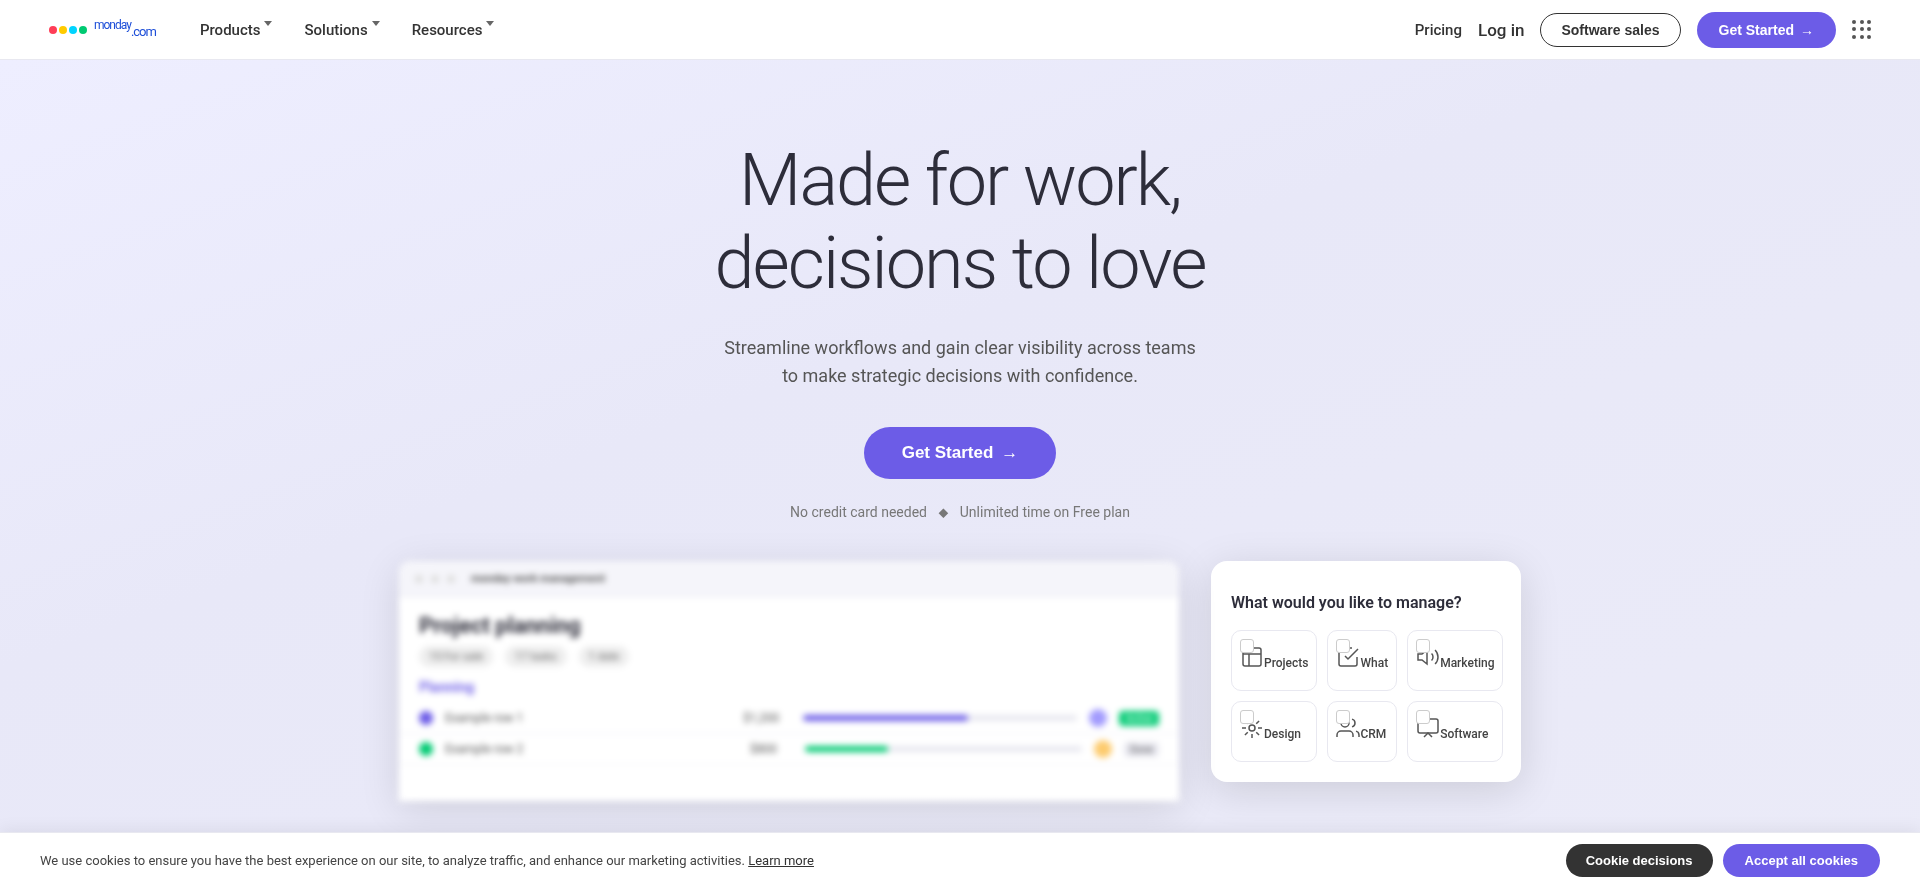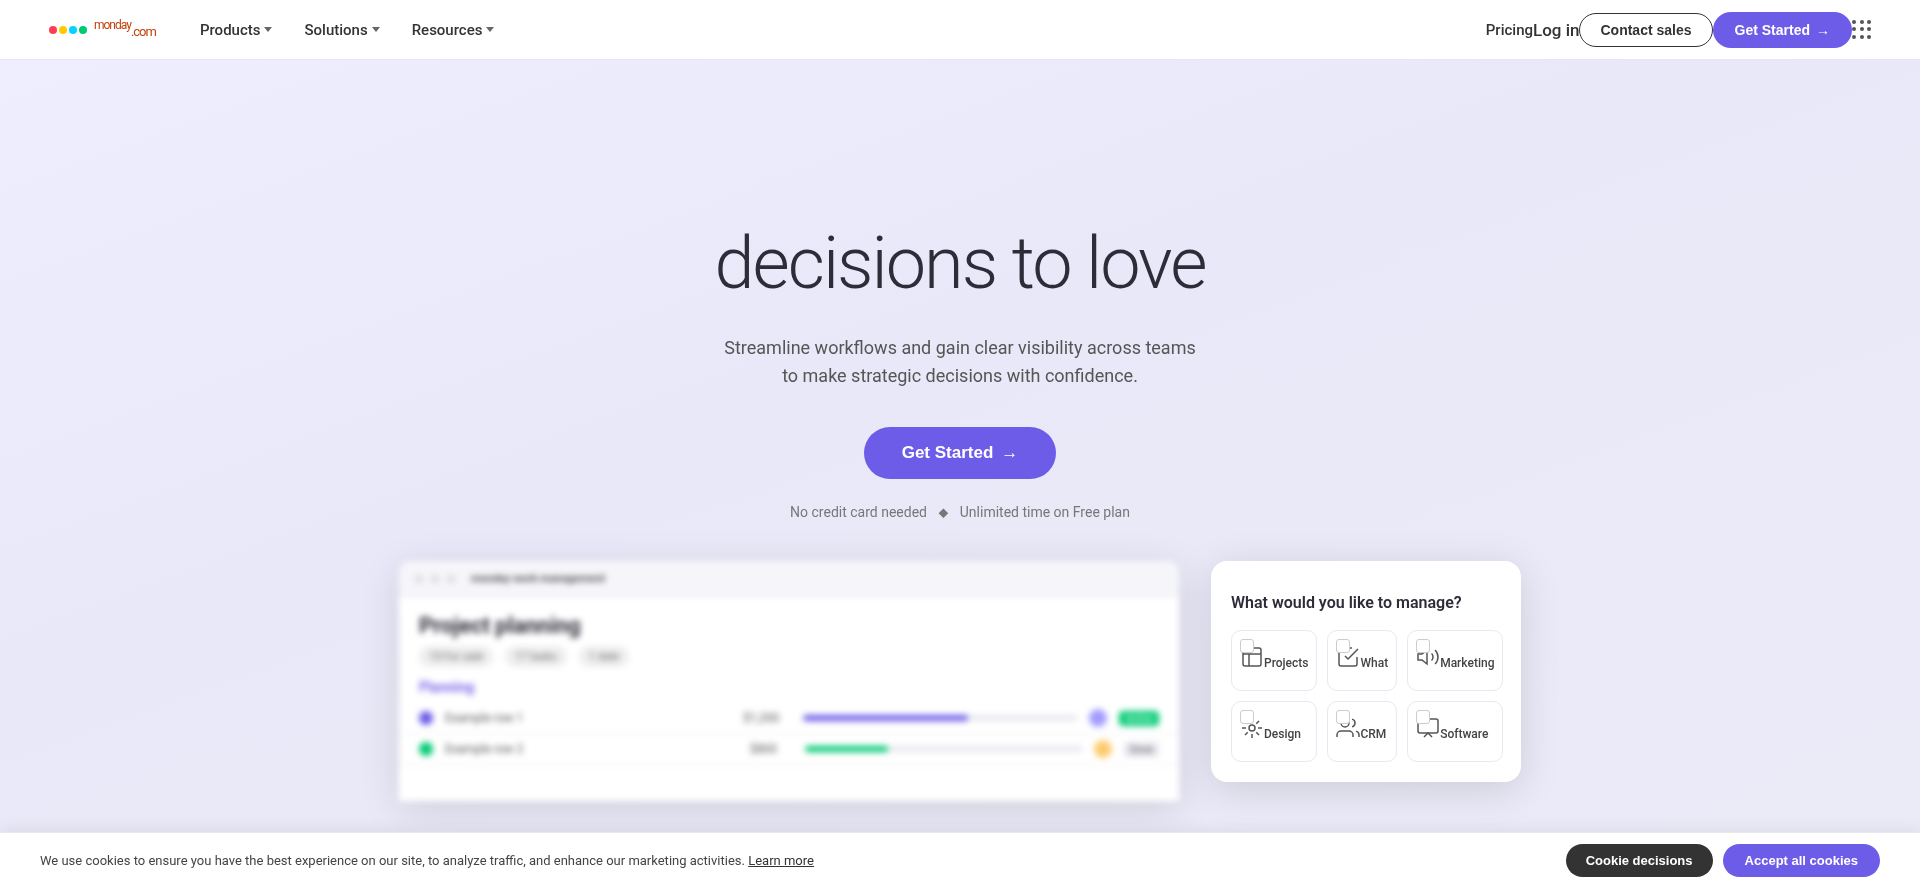--- a/index.html
+++ b/index.html
@@ -34,62 +34,63 @@
       display: flex;
       align-items: center;
       gap: 0;
     }
     .logo-monday {
       font-size: 26px;
       font-weight: 800;
       color: #1f1f3a;
       letter-spacing: -1px;
     }
-    .logo-monday span { color: #c2410c; font-size: 12px; font-weight: 400; vertical-align: super; margin-top: 19px; }
+    .logo-monday span { color: #1d4ed8; font-size: 12px; font-weight: 400; vertical-align: super; margin-top: 19px; }
     .logo-icon {
       display: flex;
       align-items: center;
       margin-right: 6px;
     }
     .logo-dot {
       width: 8px; height: 8px; border-radius: 50%; display: inline-block; margin: 0 1px;
     }
     .dot-red { background: #ff3d57; }
     .dot-yellow { background: #ffcb00; }
     .dot-blue { background: #00d4ff; }
     .dot-green { background: #00ca72; }
 
     .nav-links {
       display: flex;
       align-items: center;
       gap: 8px;
     }
     .nav-link {
       display: flex;
-      align-items: center;
+      align-items: flex-start;
       gap: 4px;
       font-size: 15px;
       color: #333;
       padding: 8px 12px;
       border-radius: 6px;
       cursor: pointer;
       text-decoration: none;
       font-weight: 500;
     }
     .chevron-down {
       width: 0; height: 0;
       border-left: 4px solid transparent;
       border-right: 4px solid transparent;
       border-top: 5px solid #666;
       display: inline-block;
     }
 
     .navbar-right {
       display: flex;
       align-items: center;
+      gap: 16px;
     }
     .nav-pricing {
       font-size: 15px; color: #333; font-weight: 500; cursor: pointer; text-decoration: none;
     }
     .nav-login {
       font-size: 17px; color: #333; font-weight: 500; cursor: pointer;
     }
     .btn-contact {
       border: 1.5px solid #333;
       background: transparent;
@@ -356,42 +357,42 @@
       </a>
       <a class="nav-link">
         <span>Resources</span>
         <span class="chevron-down"></span>
       </a>
     </div>
   </div>
   <div class="navbar-right">
     <a class="nav-pricing">Pricing</a>
     <a class="nav-login">Log in</a>
-    <button class="btn-contact">Contact sales</button>
+    <button class="btn-contact">Software sales</button>
     <button class="btn-get-started-nav">
       <span>Get Started</span>
       <span>→</span>
     </button>
     <div class="grid-icon">
       <div class="grid-dot"></div>
       <div class="grid-dot"></div>
       <div class="grid-dot"></div>
       <div class="grid-dot"></div>
       <div class="grid-dot"></div>
       <div class="grid-dot"></div>
       <div class="grid-dot"></div>
       <div class="grid-dot"></div>
       <div class="grid-dot"></div>
     </div>
   </div>
 </nav>
 
 <section class="hero">
   <h1 class="hero-title">
-    <br>
+    <span>Made for work,</span><br>
     <span>decisions to love</span>
   </h1>
   <p class="hero-subtitle">Streamline workflows and gain clear visibility across teams to make strategic decisions with confidence.</p>
   <button class="btn-get-started-hero">
     <span>Get Started</span>
     <span>→</span>
   </button>
   <p class="hero-note">
     <span>No credit card needed</span>
     <span class="separator">⬥</span>

